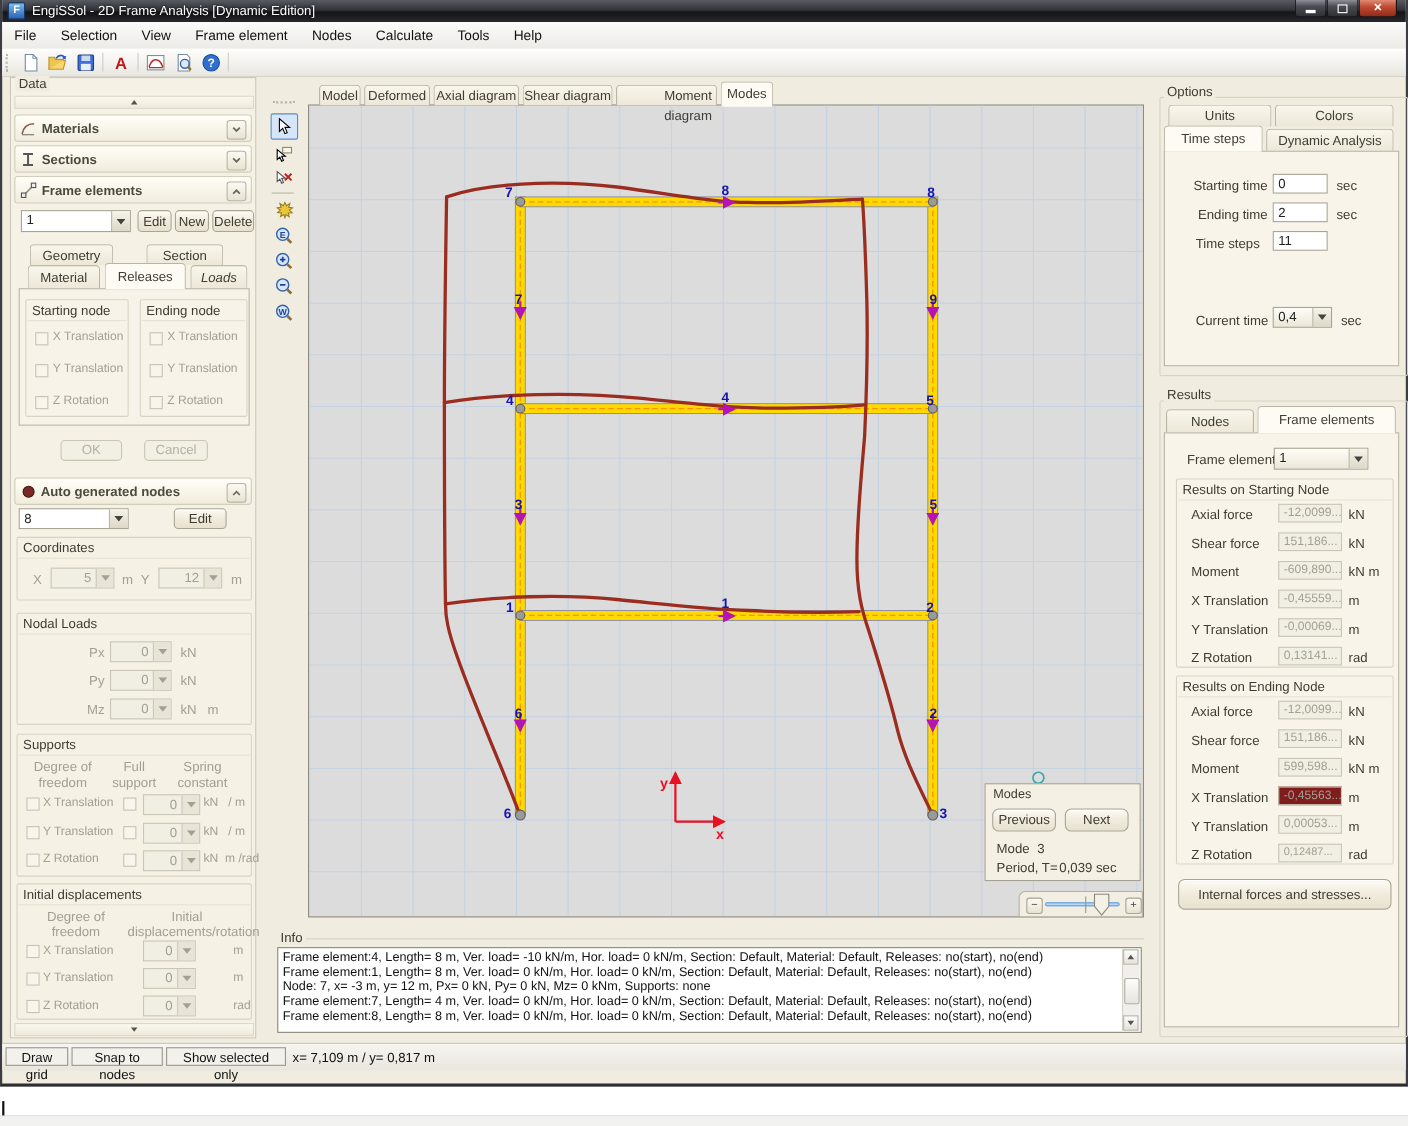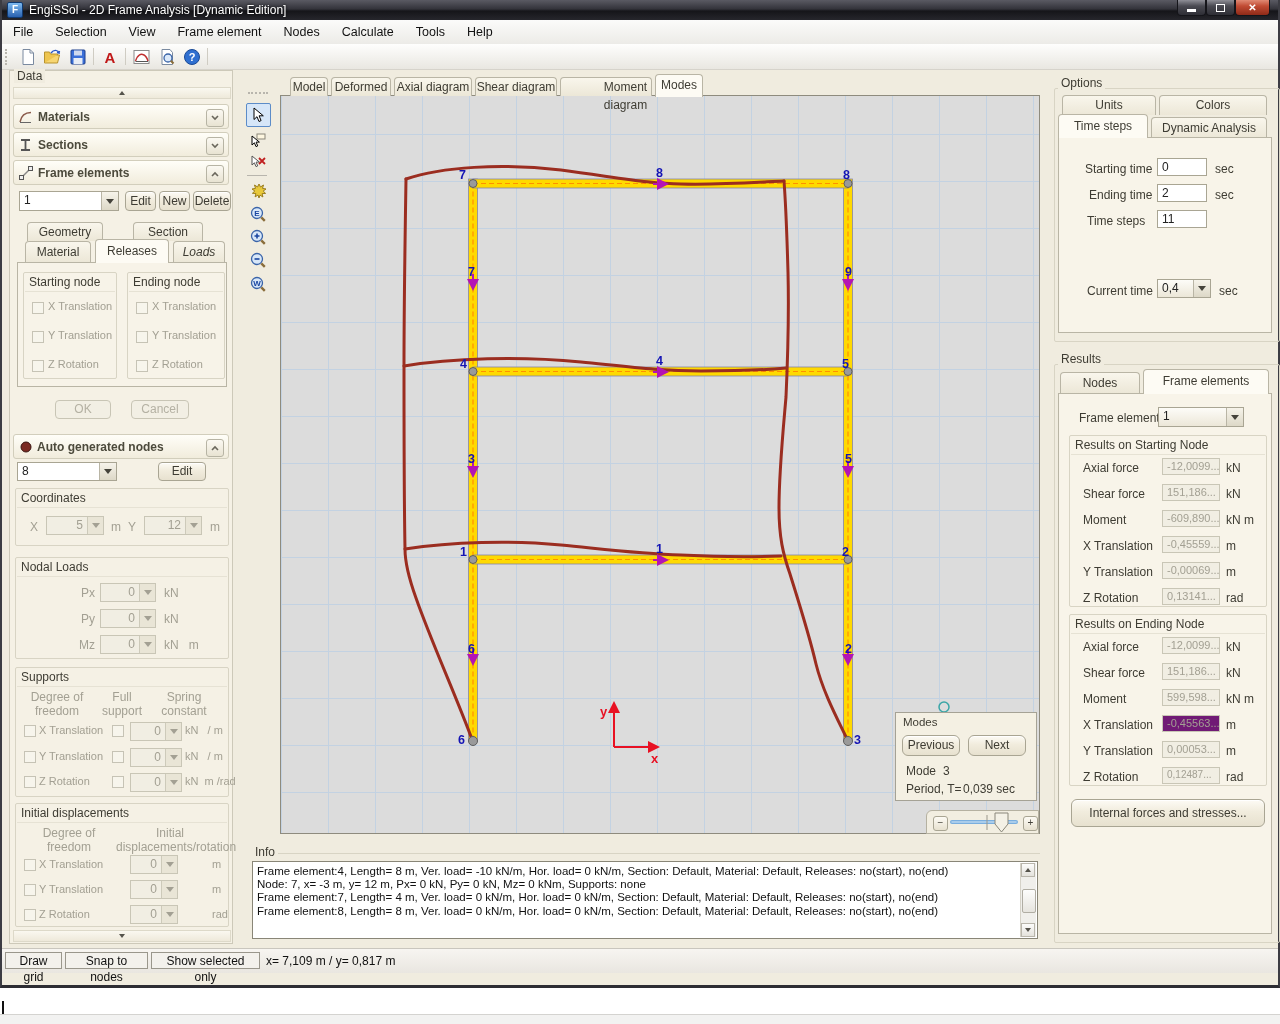--- a/index.html
+++ b/index.html
@@ -587,20 +587,21 @@
     <span class="lbl" style="position:absolute;left:10px;top:69px;">Period, T=</span>
     <span class="lbl" style="position:absolute;left:67px;top:69px;">0,039 sec</span>
   </div>
 
   <div id="info-group">
     <div style="position:absolute;left:2px;top:10px;right:0;border-top:1px solid #d8d4c4;"></div>
     <span class="fslegend" style="left:2px;top:2px;background:#f0ecdf;">Info</span>
     <div id="info-list">
       <div style="padding-top:3px;">
         <div class="infoline">Frame element:4, Length= 8 m, Ver. load= -10 kN/m, Hor. load= 0 kN/m, Section: Default, Material: Default, Releases: no(start), no(end)</div>
+        <div class="infoline">Frame element:1, Length= 8 m, Ver. load= 0 kN/m, Hor. load= 0 kN/m, Section: Default, Material: Default, Releases: no(start), no(end)</div>
         <div class="infoline">Node: 7, x= -3 m, y= 12 m, Px= 0 kN, Py= 0 kN, Mz= 0 kNm, Supports: none</div>
         <div class="infoline">Frame element:7, Length= 4 m, Ver. load= 0 kN/m, Hor. load= 0 kN/m, Section: Default, Material: Default, Releases: no(start), no(end)</div>
         <div class="infoline">Frame element:8, Length= 8 m, Ver. load= 0 kN/m, Hor. load= 0 kN/m, Section: Default, Material: Default, Releases: no(start), no(end)</div>
       </div>
       <div class="sbar">
         <div class="sarr" style="top:0;">
             <span class="tri-up-s"></span>
           </div>
         <div class="sthumb" style="top:26px;"></div>
         <div class="sarr" style="bottom:0;">
@@ -678,21 +679,21 @@
       <span class="lbl" style="position:absolute;left:13px;top:25px;">Axial force</span>
       <span class="tbox" style="left:92px;top:22px;width:58px;height:17px;background:#f1eee3;color:#a3a093;border-color:#c9c6b6;font-size:11px;">-12,0099...</span>
       <span class="lbl unit" style="position:absolute;left:156px;top:25px;">kN</span>
       <span class="lbl" style="position:absolute;left:13px;top:51px;">Shear force</span>
       <span class="tbox" style="left:92px;top:48px;width:58px;height:17px;background:#f1eee3;color:#a3a093;border-color:#c9c6b6;font-size:11px;">151,186...</span>
       <span class="lbl unit" style="position:absolute;left:156px;top:51px;">kN</span>
       <span class="lbl" style="position:absolute;left:13px;top:77px;">Moment</span>
       <span class="tbox" style="left:92px;top:74px;width:58px;height:17px;background:#f1eee3;color:#a3a093;border-color:#c9c6b6;font-size:11px;">599,598...</span>
       <span class="lbl unit" style="position:absolute;left:156px;top:77px;">kN m</span>
       <span class="lbl" style="position:absolute;left:13px;top:103px;">X Translation</span>
-      <span class="tbox" style="left:92px;top:100px;width:58px;height:17px;background:#701a75;color:#a3a093;border-color:#c9c6b6;font-size:11px;">-0,45563...</span>
+      <span class="tbox" style="left:92px;top:100px;width:58px;height:17px;background:#7f1d1d;color:#a3a093;border-color:#c9c6b6;font-size:11px;">-0,45563...</span>
       <span class="lbl unit" style="position:absolute;left:156px;top:103px;">m</span>
       <span class="lbl" style="position:absolute;left:13px;top:129px;">Y Translation</span>
       <span class="tbox" style="left:92px;top:126px;width:58px;height:17px;background:#f1eee3;color:#a3a093;border-color:#c9c6b6;font-size:11px;">0,00053...</span>
       <span class="lbl unit" style="position:absolute;left:156px;top:129px;">m</span>
       <span class="lbl" style="position:absolute;left:13px;top:155px;">Z Rotation</span>
       <span class="tbox" style="left:92px;top:152px;width:58px;height:17px;background:#f1eee3;color:#a3a093;border-color:#c9c6b6;font-size:10px;">0,12487...</span>
       <span class="lbl unit" style="position:absolute;left:156px;top:155px;">rad</span>
     </div>
 
     <div class="btn" style="left:12px;top:405px;width:194px;height:28px;line-height:26px;border-radius:6px;">Internal forces and stresses...</div>

